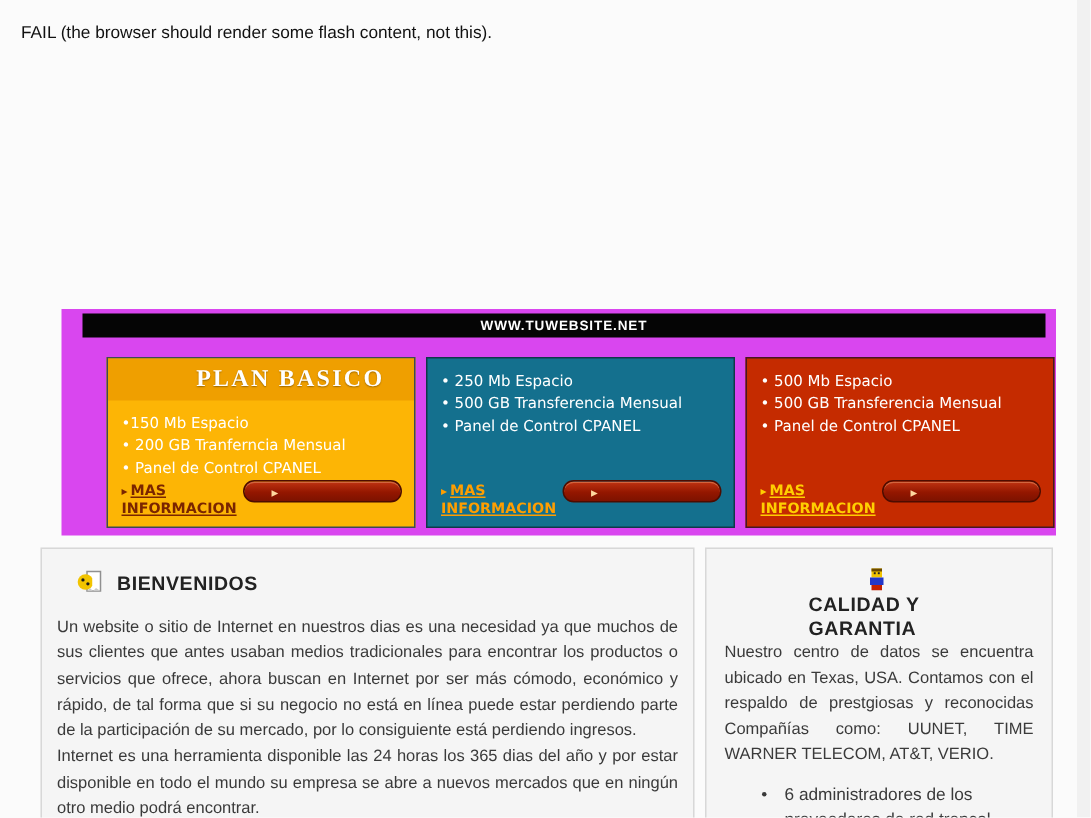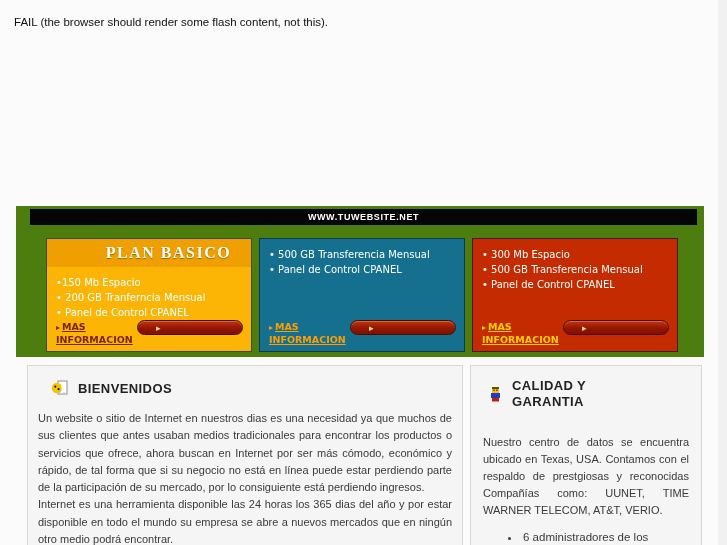--- a/index.html
+++ b/index.html
@@ -14,21 +14,21 @@
     font-size:11.5px; color:#111;margin-top:12px;
   }
   .page-edge-strip {
     position:absolute; top:0; right:0; width:9px; height:545px;
     background:#f1f1f1;
   }
   .site {
     position:absolute; top:206px; left:16px; width:688px;
   }
   .plans-band {
-    background:#4d7c0f; height:151px; padding-top:3px;
+    background:#d946ef; height:151px; padding-top:3px;margin-left:25px;
   }
   .banner-bar {
     height:16px; margin:0 7px 0 14px; background:#050505;
     display:flex; align-items:center; justify-content:center;
   }
   .banner-text {
     color:#ffffff; font-size:9px; font-weight:bold; letter-spacing:.6px;
   }
   .plans-row {
     display:flex; gap:7px; padding-left:30px; margin-top:13px;
@@ -73,21 +73,21 @@
     display:flex; margin-top:8px; padding-left:11px; gap:7px;
     align-items:flex-start;
   }
   .content-box {
     background:#f5f5f5; border:1px solid #d8d8d8; height:285px;
   }
   .welcome-box { width:436px; padding:14px 10px 0 10px; }
   .quality-box { width:232px; padding:12px 12px 0 12px; }
   .section-head { display:flex; align-items:center; }
   .welcome-box .section-head { padding-left:13px; margin-bottom:13px;align-items:flex-end; }
-  .quality-box .section-head { padding-left:6px; margin-bottom:24px; }
+  .quality-box .section-head { padding-left:6px; margin-bottom:0;flex-direction:column; }
   .section-title {
     font-size:13px; font-weight:bold; color:#222; letter-spacing:.4px;
     line-height:16px;
   }
   .quality-box .section-title { width:100px; }
   .head-icon { margin-right:10px; flex:0 0 auto; }
   .body-text {
     font-size:11px; color:#3a3a3a; line-height:17.3px;
     text-align:justify;
   }
@@ -123,32 +123,33 @@
           <div>• Panel de Control CPANEL</div>
         </div>
         <div class="more-info-link"><span class="link-arrow">▸</span><span>MAS INFORMACION</span></div>
         <div class="more-info-button">
             <span class="button-arrow">▸</span>
           </div>
       </div>
 
       <div class="plan-card" style="--head: #17506b; --body: #14708e; --link: #ff9e00; --bord: #10384a;">
         <div class="plan-features">
+          <div>• 250 Mb Espacio</div>
           <div>• 500 GB Transferencia Mensual</div>
           <div>• Panel de Control CPANEL</div>
         </div>
         <div class="more-info-link"><span class="link-arrow">▸</span><span>MAS INFORMACION</span></div>
         <div class="more-info-button">
             <span class="button-arrow">▸</span>
           </div>
       </div>
 
       <div class="plan-card" style="--head: #801400; --body: #c52b00; --link: #ffcf00; --bord: #471722;">
         <div class="plan-features">
-          <div>• 300 Mb Espacio</div>
+          <div>• 500 Mb Espacio</div>
           <div>• 500 GB Transferencia Mensual</div>
           <div>• Panel de Control CPANEL</div>
         </div>
         <div class="more-info-link"><span class="link-arrow">▸</span><span>MAS INFORMACION</span></div>
         <div class="more-info-button">
             <span class="button-arrow">▸</span>
           </div>
       </div>
 
     </div>

